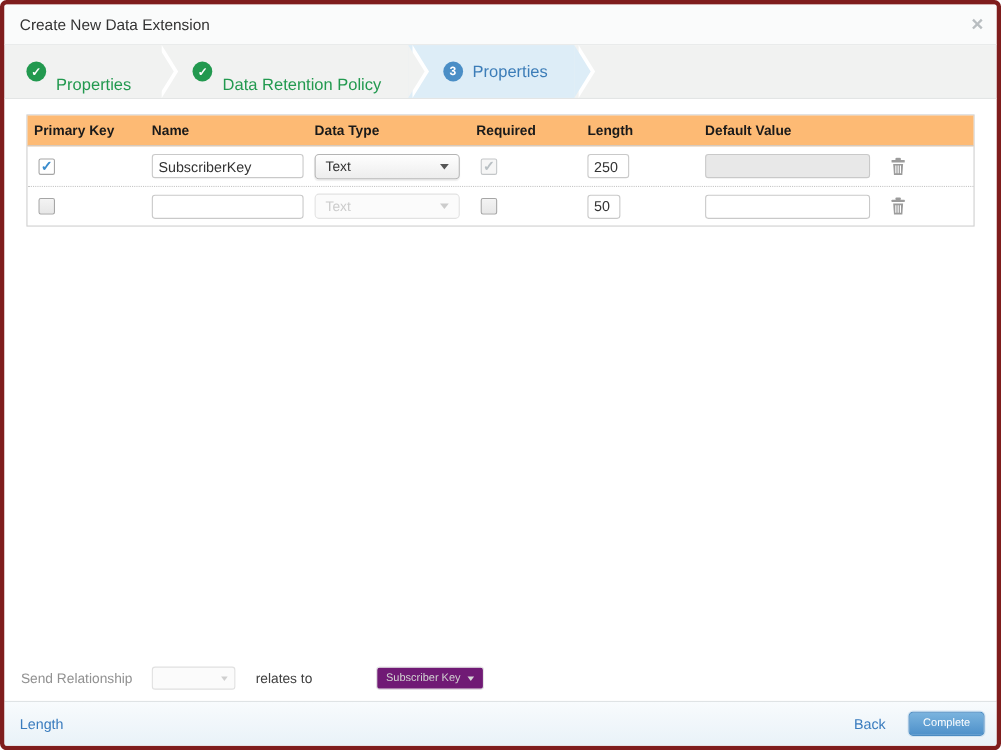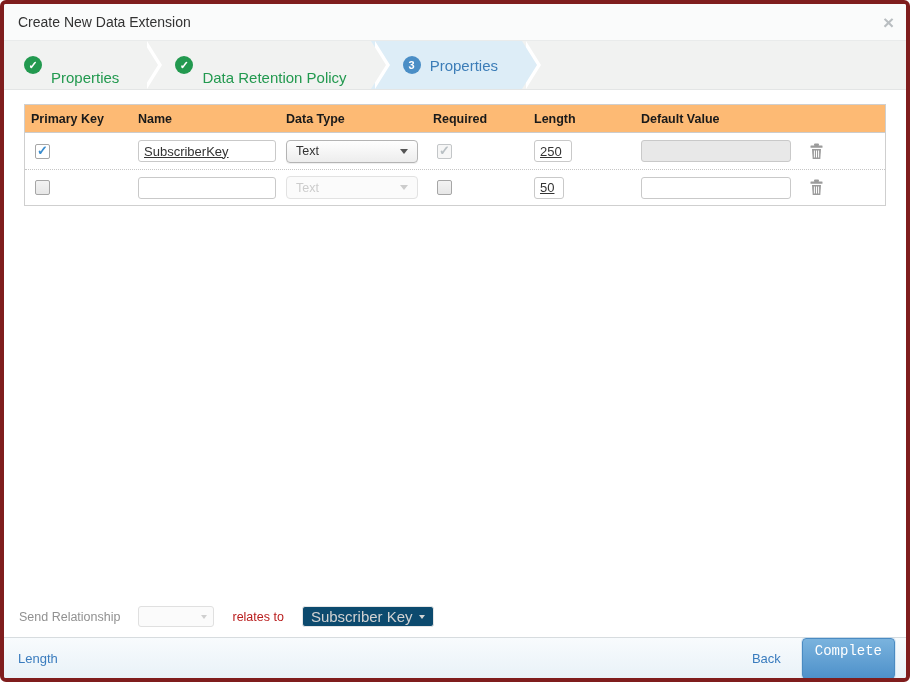--- a/index.html
+++ b/index.html
@@ -87,21 +87,21 @@
     content:"\2713"; font-weight:bold; font-size:13px;
     color:#3a8ccd; margin-top:-2px;
   }
   .checkbox.disabled { cursor:default; border-color:#c3c6c8; }
   .checkbox.checked.disabled { background:#f6f6f6; }
   .checkbox.checked.disabled::after { color:#b9c0c4; }
 
   .text-input {
     height:22px; border:1px solid #c9c9c9; border-radius:3px;
     font-family:"Liberation Sans", sans-serif; font-size:13px; color:#333;
-    padding:0 5px; background:#fff; outline:none;text-decoration:underline;
+    padding:0 5px; background:#fff; outline:none;
   }
   .name-input { width:138px; }
   .len-input.w36 { width:38px; }
   .len-input.w28 { width:30px; }
   .default-input { width:150px; }
   .default-input.disabled { background:#e8e8e8; color:#888; pointer-events:none; }
 
   .select {
     width:132px; height:23px; border:1px solid #b4b4b4; border-radius:4px;
     background:linear-gradient(#fefefe,#ededed);
@@ -126,41 +126,41 @@
     position:absolute; left:15px; bottom:10px;
     display:flex; align-items:center; gap:18px; font-size:12.5px; color:#919191;
   }
   .mini-select {
     width:76px; height:21px; border:1px solid #e0e0e0; border-radius:3px;
     background:#fbfbfb; display:flex; align-items:center;
     justify-content:flex-end; padding:0 6px;
   }
   .mini-select .caret { border-top-color:#cfcfcf; border-left-width:3.5px; border-right-width:3.5px; border-top-width:4.5px; }
   .mini-btn {
-    height:21px; border:1px solid #e6e6e6; border-radius:3px; background:#0c4a6e;
+    height:21px; border:1px solid #e6e6e6; border-radius:3px; background:#701a75;
     display:flex; align-items:center; gap:6px; padding:0 8px;
-    font-size:15px; color:#d2d2d2;
+    font-size:10px; color:#d2d2d2;margin-left:40px;
   }
   .mini-btn .caret { border-top-color:#d6d6d6; border-left-width:3.5px; border-right-width:3.5px; border-top-width:4.5px; }
-  .relates { color:#b91c1c;text-align:center; }
+  .relates { color:#404040;text-align:center; }
 
   
   .footer {
     height:41px; flex:0 0 41px; border-top:1px solid #d7dcdf;
     background:linear-gradient(#f8fbfd,#e9f2f8);
     display:flex; align-items:center; padding:0 11px 0 14px;
   }
   .link { color:var(--link, #3a7cbe); font-size:13px; text-decoration:none; cursor:pointer; }
   .spacer { flex:1; }
   .back-link { margin-right:21px; }
   .complete-btn {
     background:linear-gradient(var(--complete-button-top,#7ab3de), var(--complete-button-bottom,#4e91ca));
     border:1px solid #4a8bc2; border-radius:4px; color:#fff;
-    font-family:Liberation Mono, monospace; font-size:14px;
-    padding:4px 12px 19px; cursor:pointer;
+    font-family:Liberation Sans, sans-serif; font-size:10px;
+    padding:4px 12px 5px; cursor:pointer;
     box-shadow:0 0 0 1px rgba(190,215,235,0.55);
   }
 </style>
 </head>
 <body>
 
 <div class="modal">
 
   <div class="titlebar">
     <span class="title">Create New Data Extension</span>

